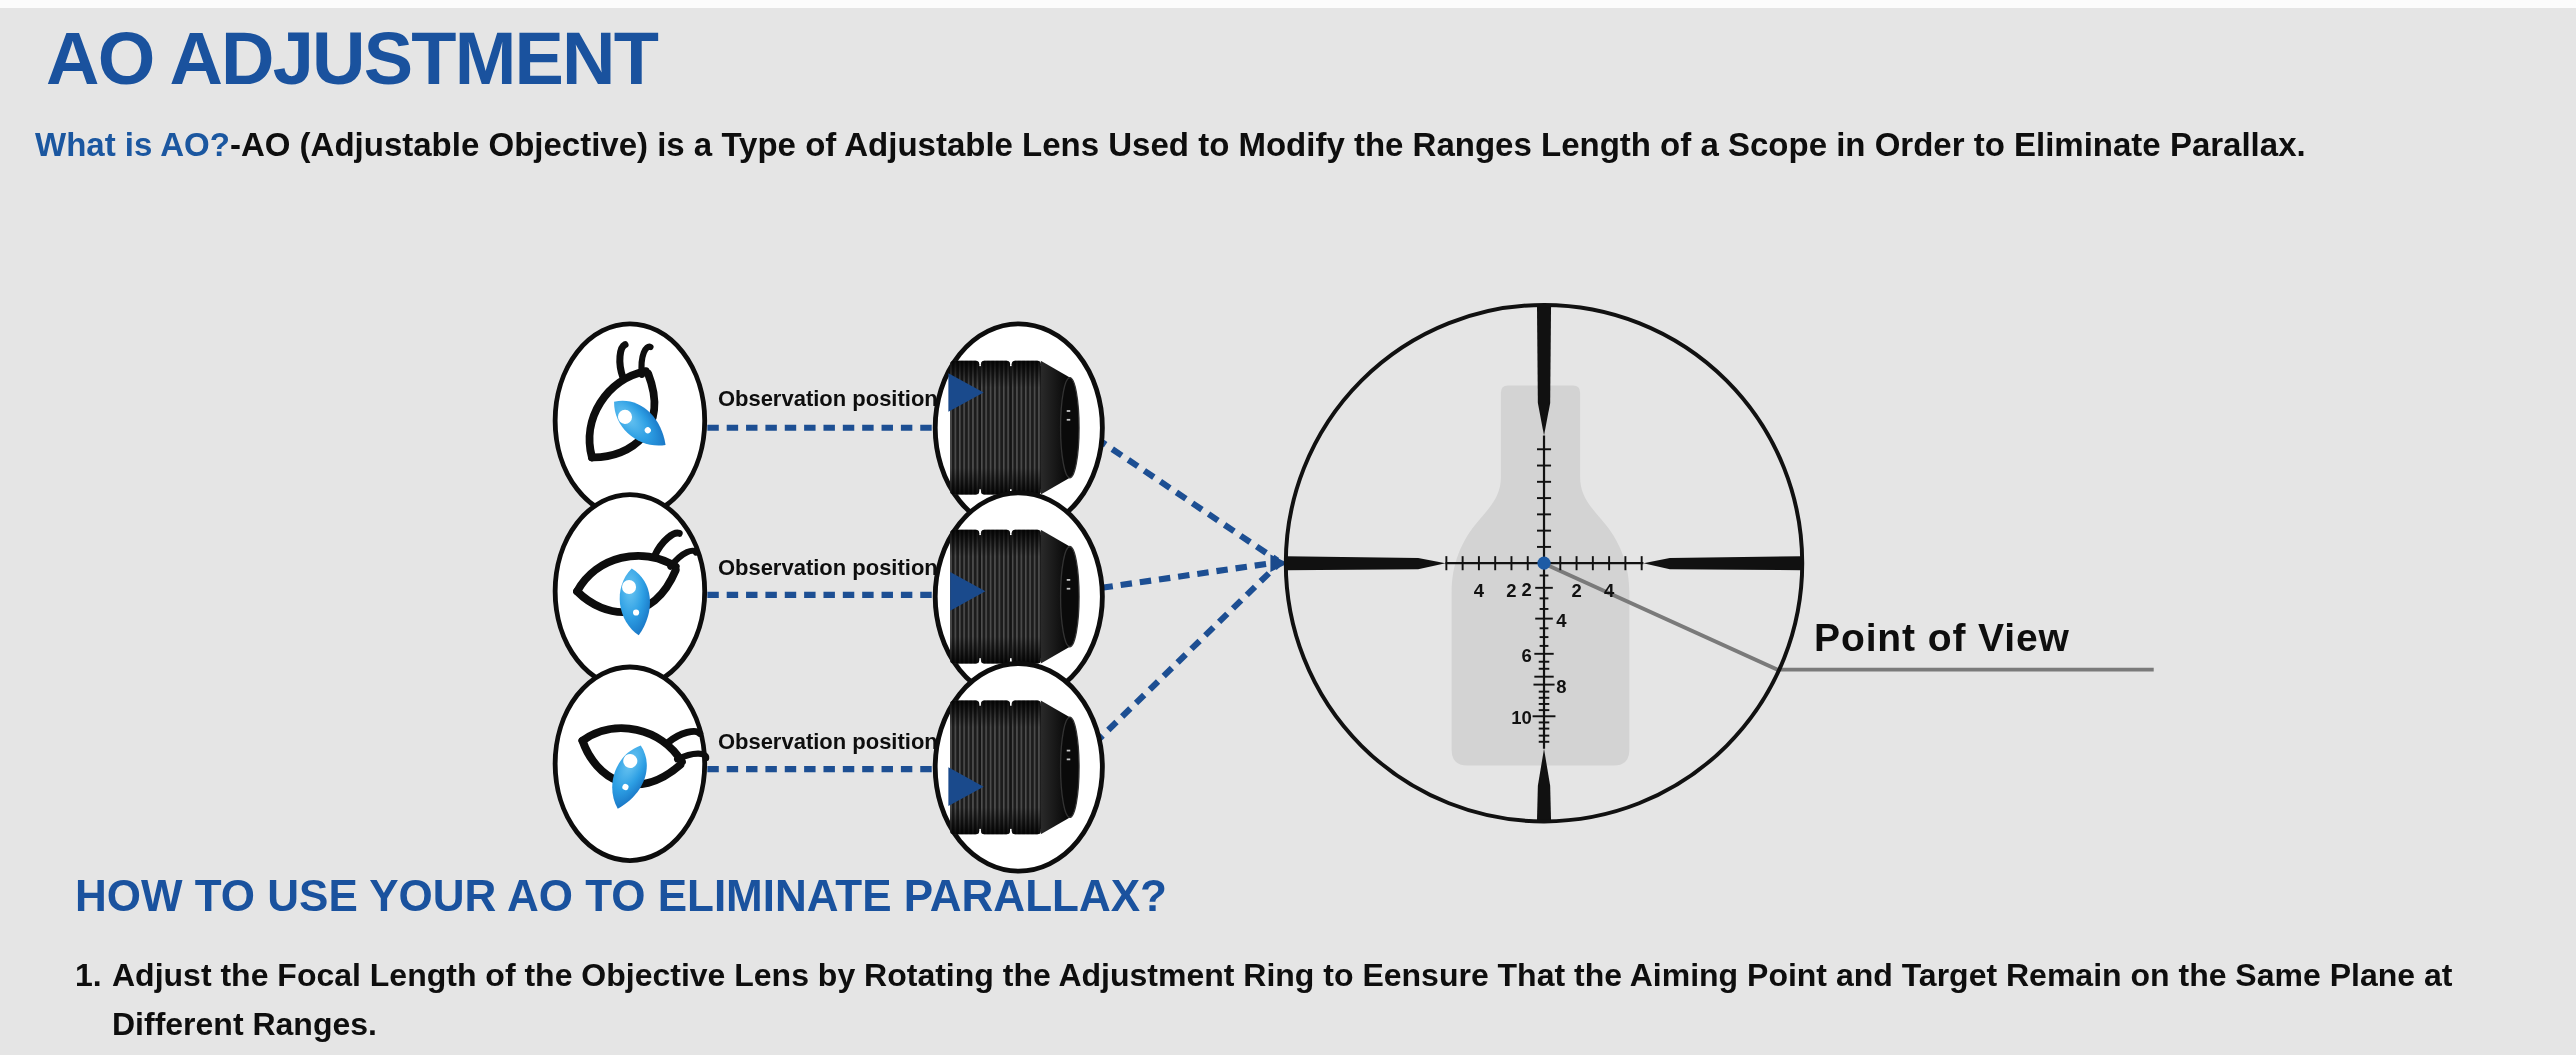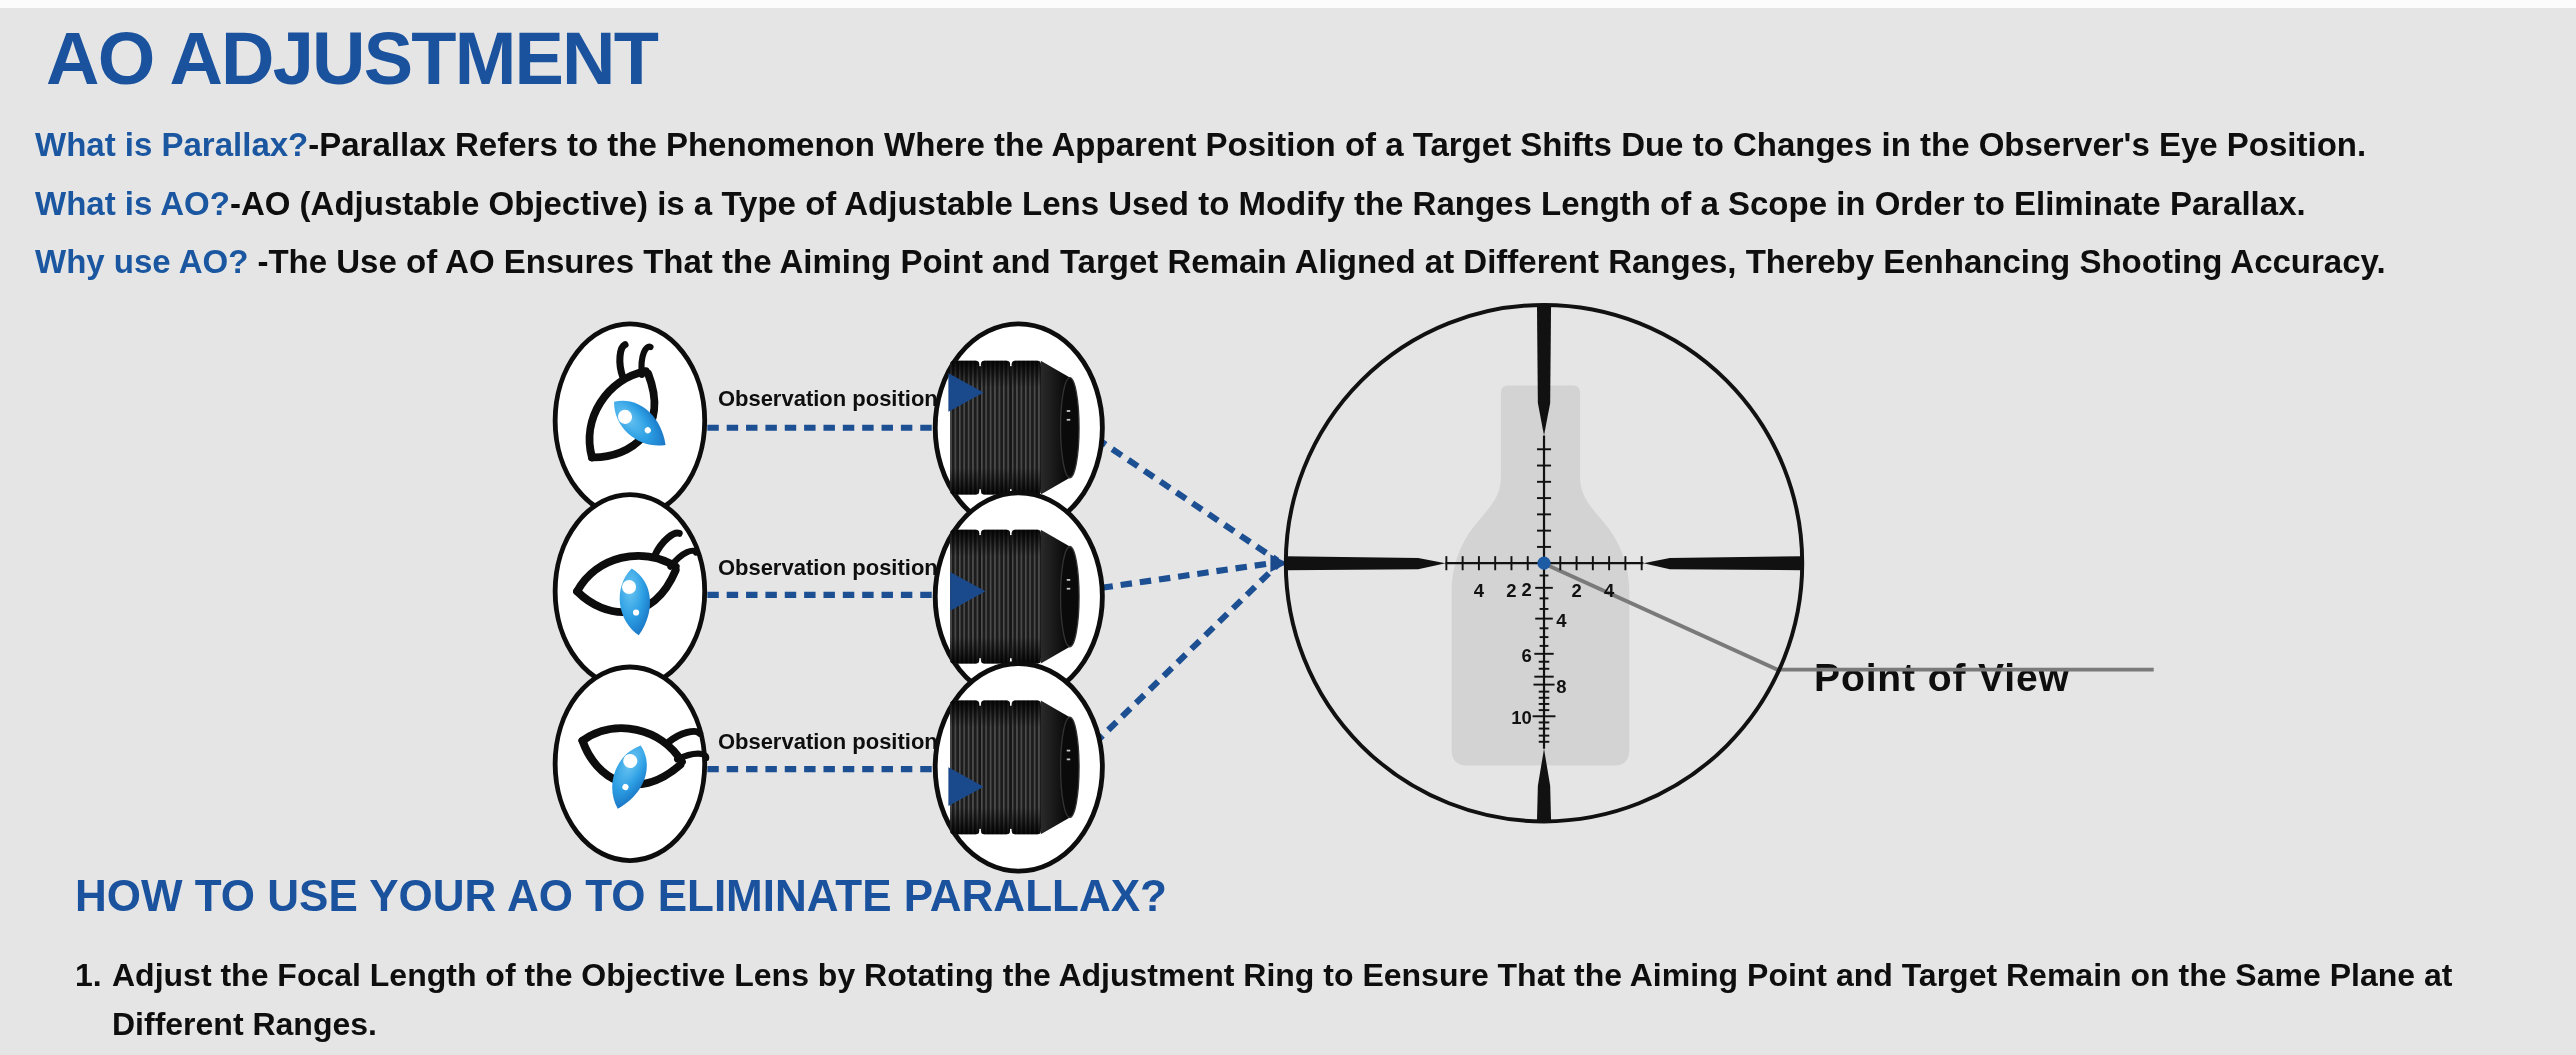--- a/index.html
+++ b/index.html
@@ -11,47 +11,41 @@
   .subtitle{font-size:46px;font-weight:bold;color:#0E0E0E;letter-spacing:0;}
   .qa-block{position:absolute;left:35px;top:128px;}
   .qa-line{font-size:33px;font-weight:bold;line-height:33px;margin-bottom:25.5px;white-space:nowrap;}
   .qa-lead{color:#1B57A0;}
   .qa-rest{color:#0E0E0E;}
   .diagram-svg{position:absolute;left:0;top:0;pointer-events:none;}
   svg text{font-family:"Liberation Sans",sans-serif;}
   .obs-label{font-size:25px;font-weight:bold;fill:#0E0E0E;}
   .rtick-label{font-size:21px;font-weight:bold;fill:#111111;}
   .pov-label{position:absolute;left:1814px;top:616px;font-size:39px;font-weight:bold;
-             letter-spacing:0.9px;color:#0E0E0E;white-space:nowrap;margin-top:40px;}
+             letter-spacing:0.9px;color:#0E0E0E;white-space:nowrap;}
   .howto{position:absolute;left:75px;top:871px;width:2455px;}
   .howto-heading{font-size:44px;font-weight:bold;color:#1A529E;white-space:nowrap;margin-bottom:30px;}
   .step{display:flex;font-size:32px;font-weight:bold;line-height:49px;color:#0E0E0E;}
   .step + .step{margin-top:1.8px;}
   .step-num{flex:0 0 37px;}
   .step-text{flex:1;}
 </style>
 </head>
 <body>
 
 <div class="stage">
   <div class="top-strip"></div>
 
   <div class="header-row">
     <span class="main-title">AO ADJUSTMENT</span>
   </div>
 
   <div class="qa-block">
     <div class="qa-line">
-      <span class="qa-lead">What is Parallax?</span><span class="qa-rest">-Parallax Refers to the Phenomenon Where the Apparent Position of a Target Shifts Due to Changes in the Observer's Eye Position.</span>
-    </div>
-    <div class="qa-line">
       <span class="qa-lead">What is AO?</span><span class="qa-rest">-AO (Adjustable Objective) is a Type of Adjustable Lens Used to Modify the Ranges Length of a Scope in Order to Eliminate Parallax.</span>
-    </div>
-    <div class="qa-line">
-      <span class="qa-lead">Why use AO?</span><span class="qa-rest"> -The Use of AO Ensures That the Aiming Point and Target Remain Aligned at Different Ranges, Thereby Eenhancing Shooting Accuracy.</span>
     </div>
   </div>
 
   <div class="pov-label">Point of View</div>
 
   <div class="howto">
     <div class="howto-heading">HOW TO USE YOUR AO TO ELIMINATE PARALLAX?</div>
     <div class="step">
       <span class="step-num">1.</span>
       <span class="step-text">Adjust the Focal Length of the Objective Lens by Rotating the Adjustment Ring to Eensure That the Aiming Point and Target Remain on the Same Plane at Different Ranges.</span>

